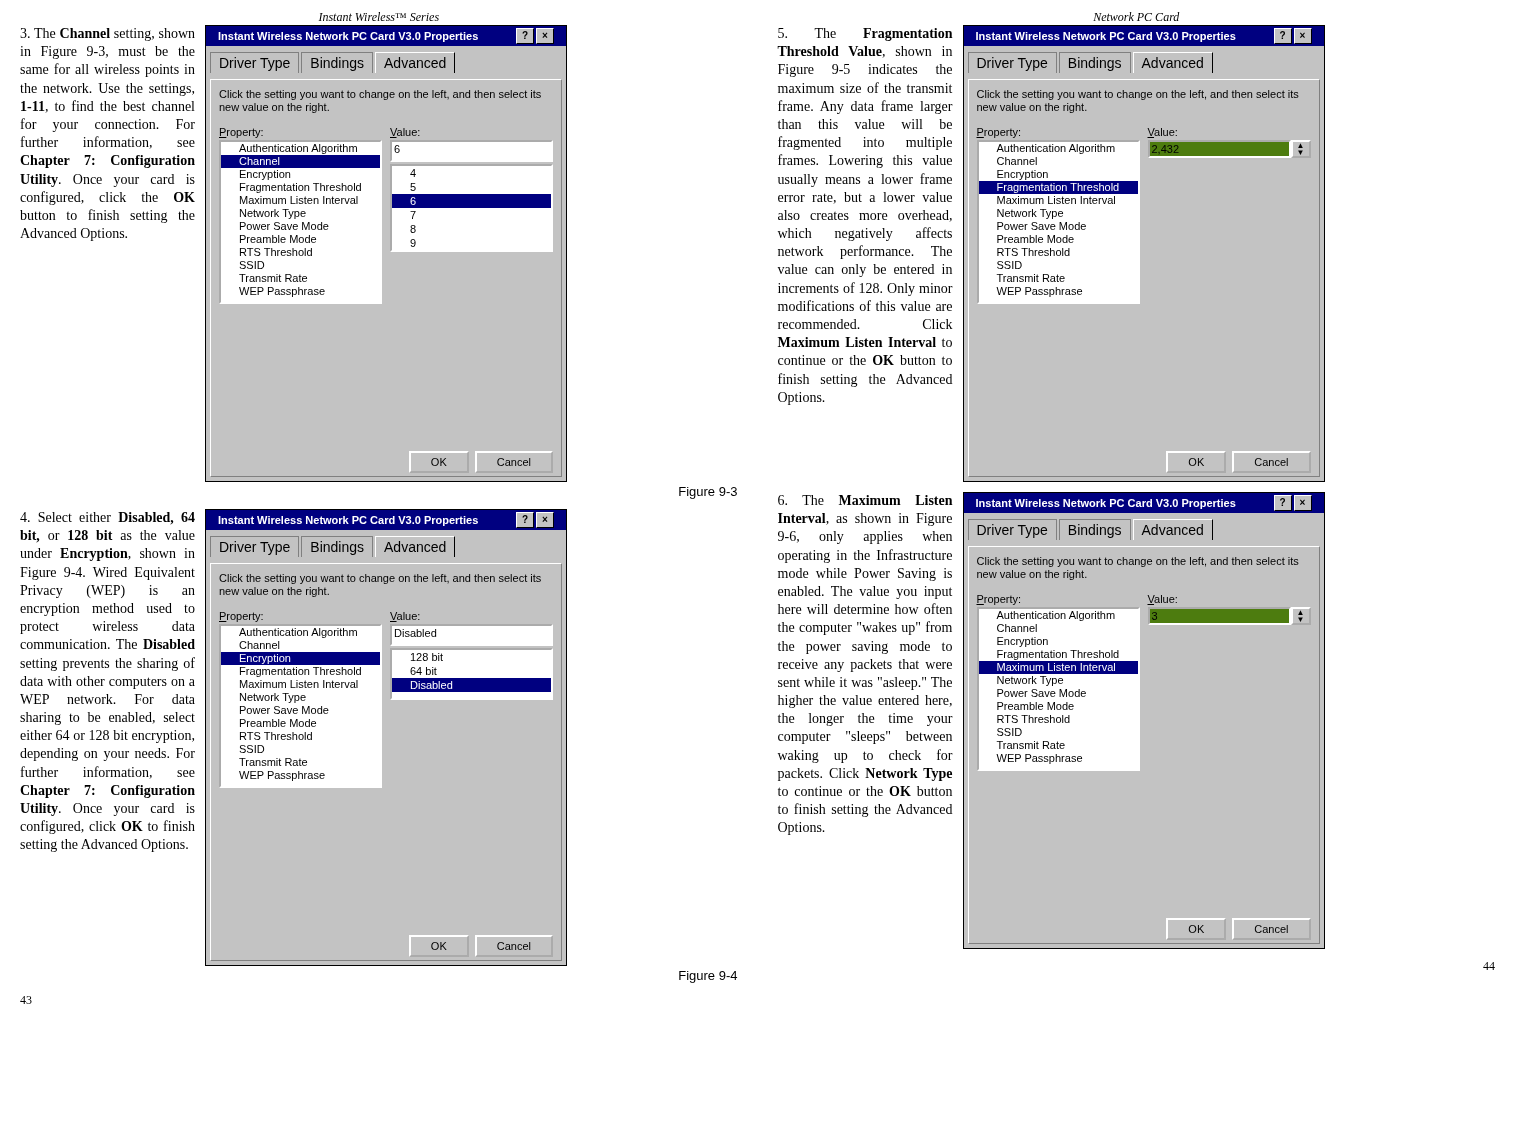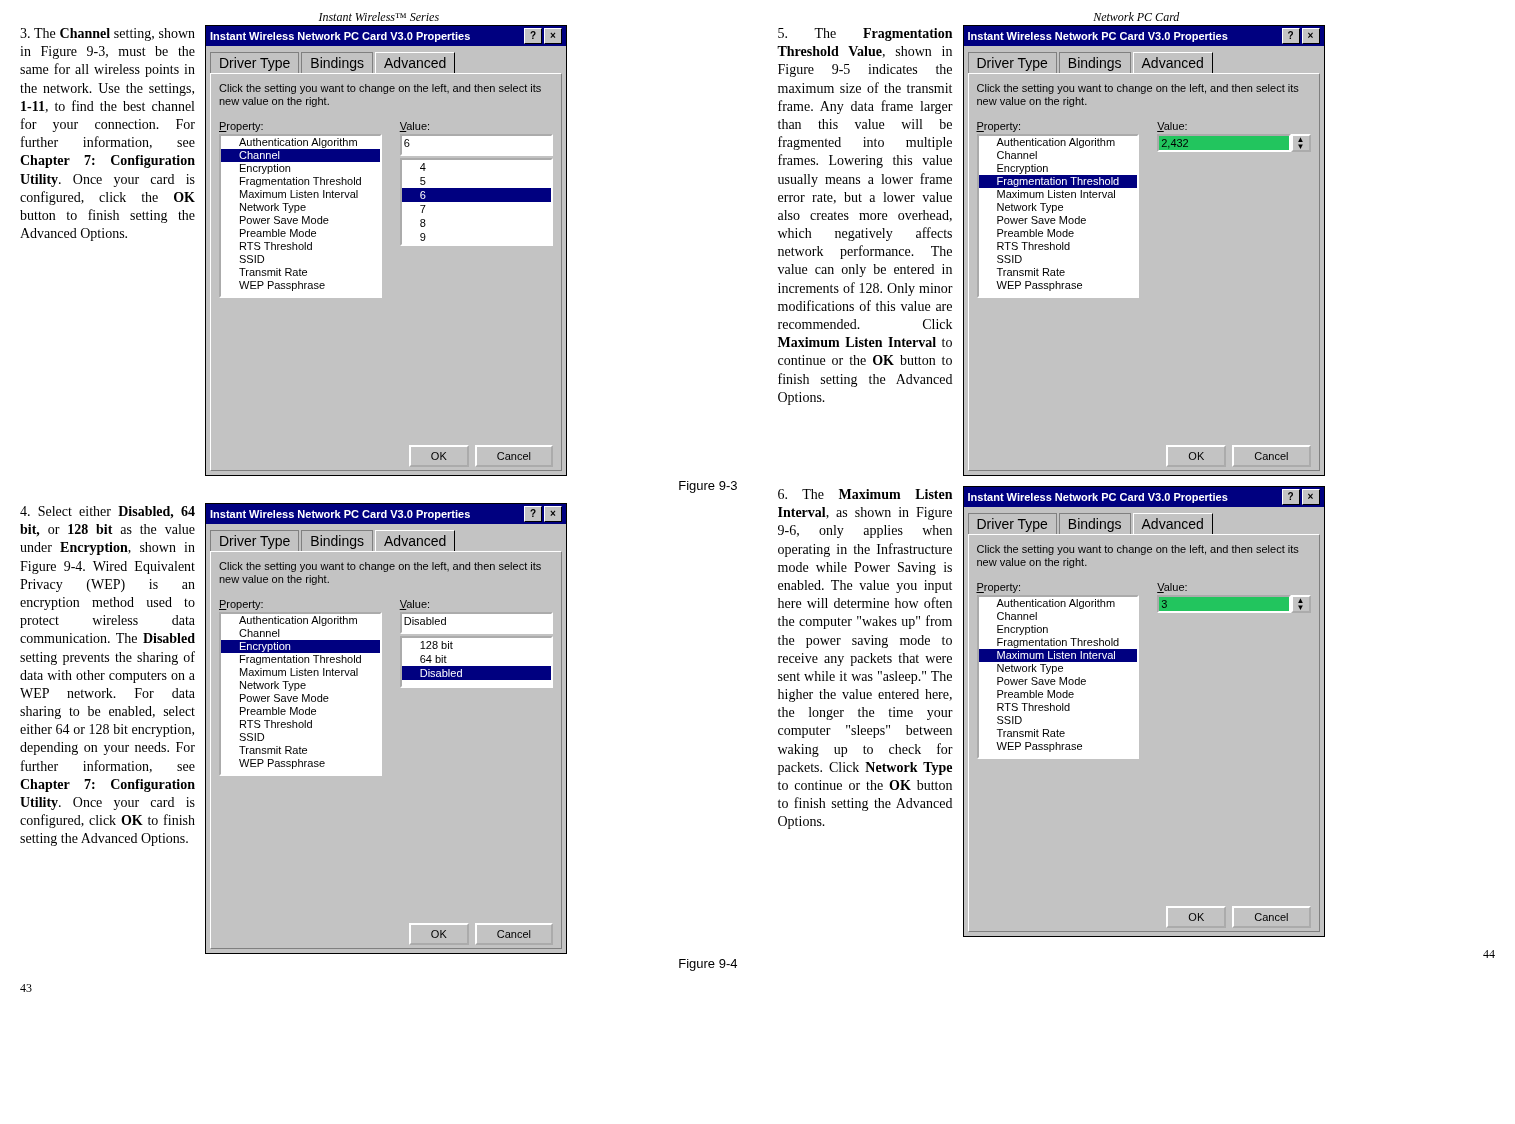--- a/index.html
+++ b/index.html
@@ -6,38 +6,38 @@
 .page{display:flex;gap:40px;padding:10px 20px}
 .pg{flex:1}
 .hdr{font-style:italic;font-size:12px;text-align:center;margin-bottom:0}
 .blk{display:flex;gap:10px;margin-bottom:10px}
 .txt{width:175px;text-align:justify;line-height:1.3}
 .fig{flex:1}
 .cap{font-family:Arial,sans-serif;font-size:13px;text-align:right;margin-top:2px}
 .pn-l{font-size:12px;margin-top:4px}
 .pn-r{font-size:12px;text-align:right;margin-top:0}
 .dlg{border:1px solid #000;background:#c3c3c3;font-family:"MS Sans Serif",Arial,sans-serif;font-size:11px;width:360px}
-.tb{background:#000080;color:#fff;padding:2px 4px;font-weight:bold;display:flex;align-items:center}
+.tb{background:#000080;color:#fff;padding:2px 12px;font-weight:bold;display:flex;align-items:center}
 .tb-t{flex:1}
 .tb-b{background:#c3c3c3;color:#000;border:1px solid #fff;border-right-color:#000;border-bottom-color:#000;width:16px;height:14px;text-align:center;line-height:13px;margin-left:2px;font-size:10px;font-weight:bold}
 .tabs{display:flex;margin:6px 4px 0 4px}
 .tab{border:1px solid #808080;border-bottom:none;padding:2px 8px;background:#c3c3c3;margin-right:2px;font-size:14px}
 .tab.act{background:#c3c3c3;border-color:#fff #000 #c3c3c3 #fff}
-.pane{margin:0 4px 4px 4px;padding:8px;border:1px solid #fff;border-right-color:#808080;border-bottom-color:#808080;background:#c3c3c3;height:380px;position:relative}
+.pane{margin:6px 4px 4px 4px;padding:8px;border:1px solid #fff;border-right-color:#808080;border-bottom-color:#808080;background:#c3c3c3;height:380px;position:relative}
 .inst{margin-bottom:12px;line-height:1.2}
-.cols{display:flex;gap:18px}
+.cols{display:flex;gap:8px}
 .col{flex:1}
 .lbl{margin-bottom:2px}
 .lbl u{text-decoration:underline}
 .lb{border:2px inset #fff;background:#fff;height:160px;overflow:hidden}
 .li{padding:0 18px;white-space:nowrap;font-size:11px;line-height:13px}
 .sel{background:#000080;color:#fff}
 .val{border:2px inset #fff;background:#fff;padding:1px 2px;height:16px}
 .val-sp{display:flex}
-.val-sp .v{flex:1;border:2px inset #fff;background:#22c55e;padding:1px 2px}
+.val-sp .v{flex:1;border:2px inset #fff;background:#4d7c0f;padding:1px 2px}
 .sp{border:2px outset #fff;width:16px;font-size:8px;text-align:center;line-height:7px}
 .vlb{border:2px inset #fff;background:#fff;height:84px;margin-top:2px}
 .vlb .li{line-height:14px}
 .btns{position:absolute;bottom:8px;right:8px}
 .btn{border:2px outset #fff;background:#c3c3c3;padding:3px 20px;margin-left:6px;font-size:11px}
 .b{font-weight:bold}
 </style>
 </head>
 <body>
 

